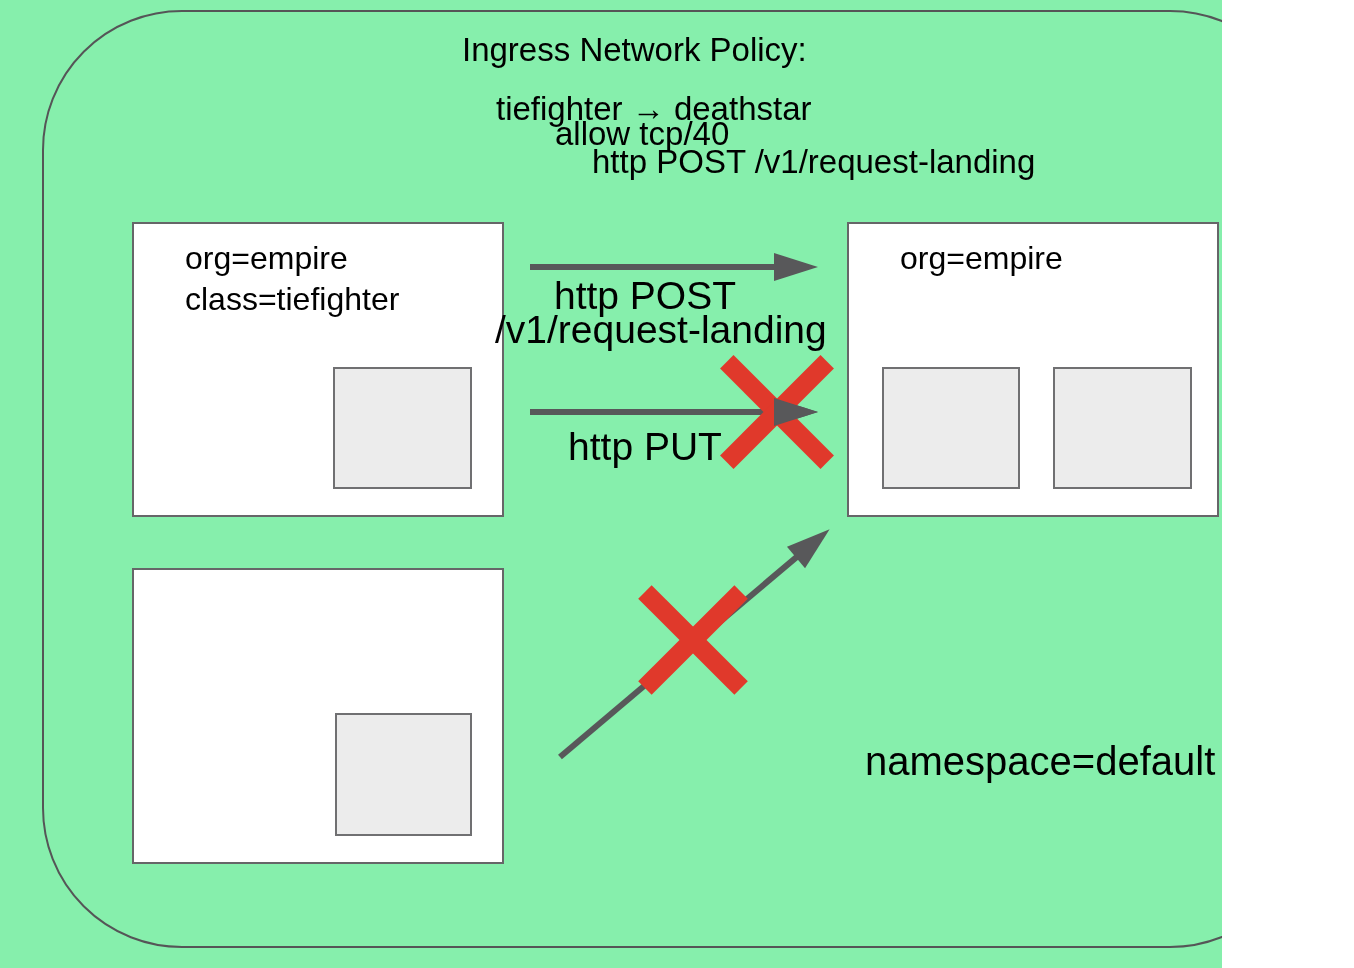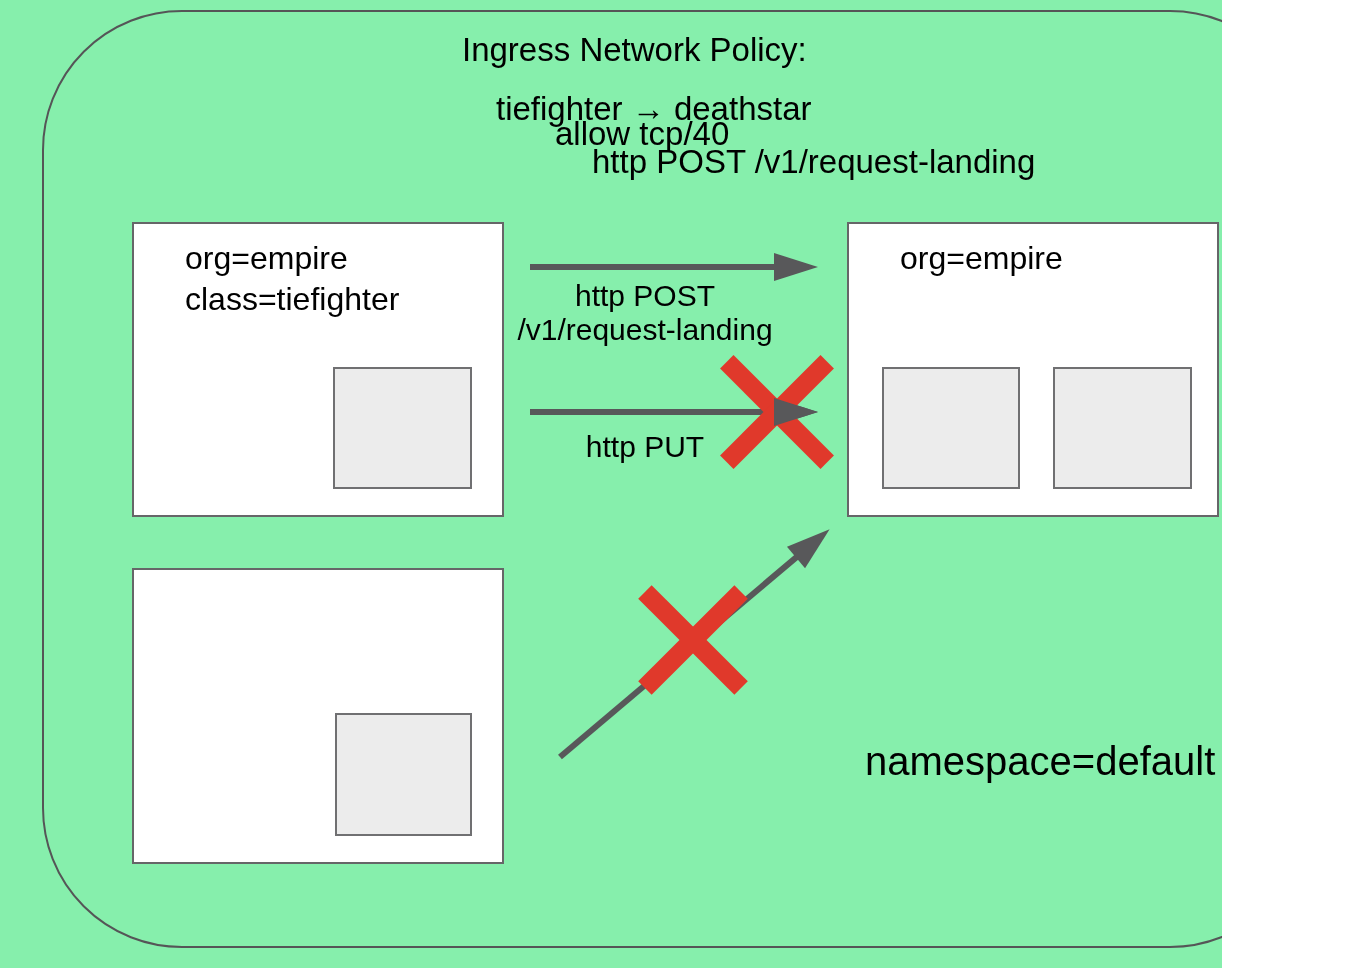--- a/index.html
+++ b/index.html
@@ -118,21 +118,21 @@
     border-bottom: 14px solid transparent;
     border-left: 44px solid #58585a;
     z-index: 5;
   }
 
   
   .edge-label {
     position: absolute;
     width: 300px;
     text-align: center;
-    font-size: 30px;
+    font-size: 39px;
     line-height: 34px;
     white-space: nowrap;
     z-index: 2;
   }
   .el1 { left: 495px; top: 279px; }
   .el2 { left: 495px; top: 430px; }
 
   
   .ns-label {
     position: absolute;

